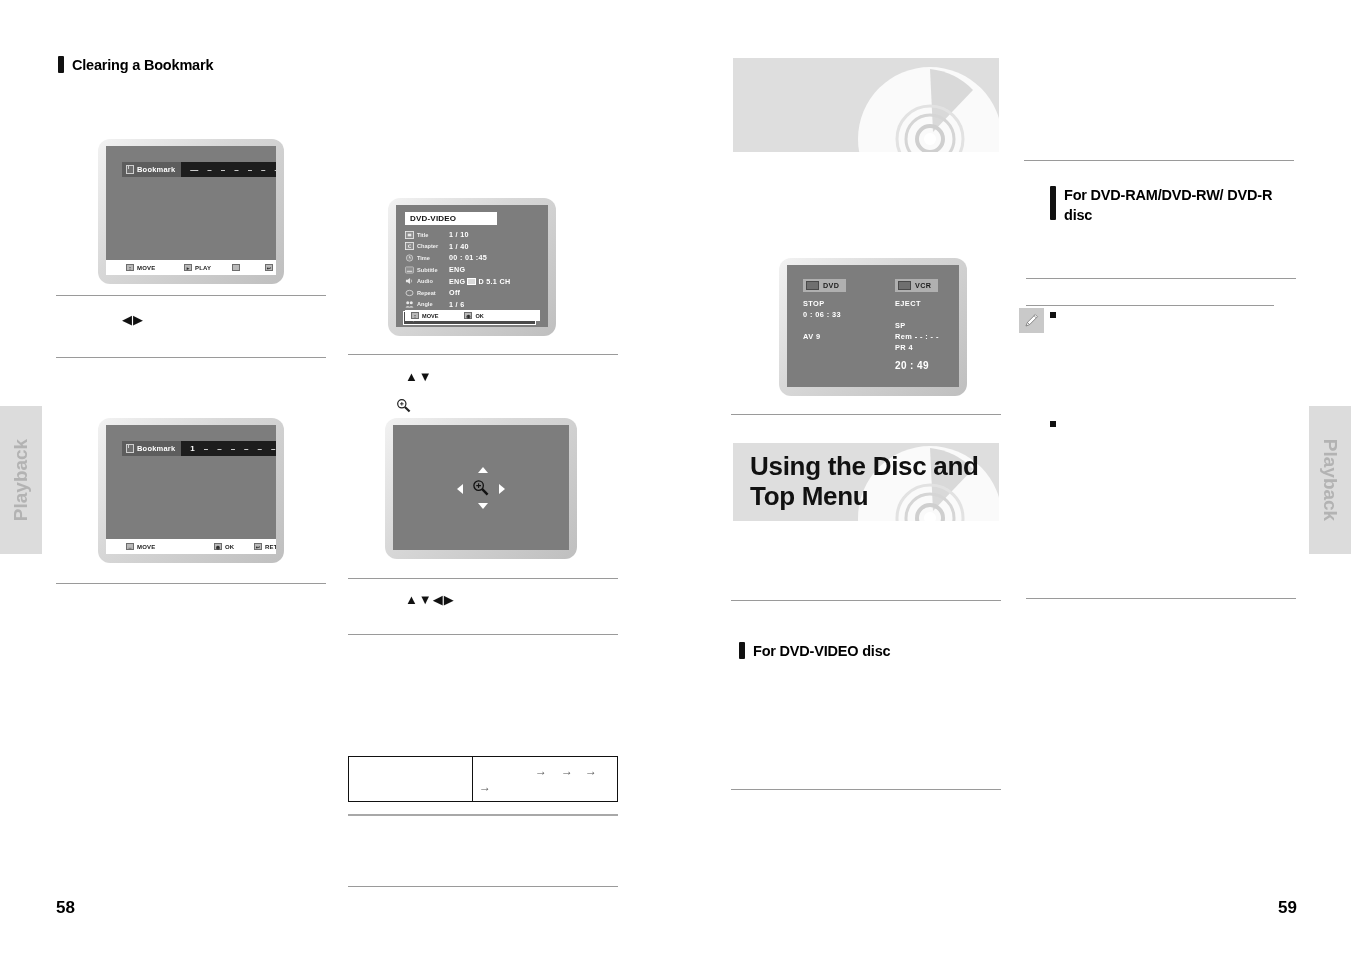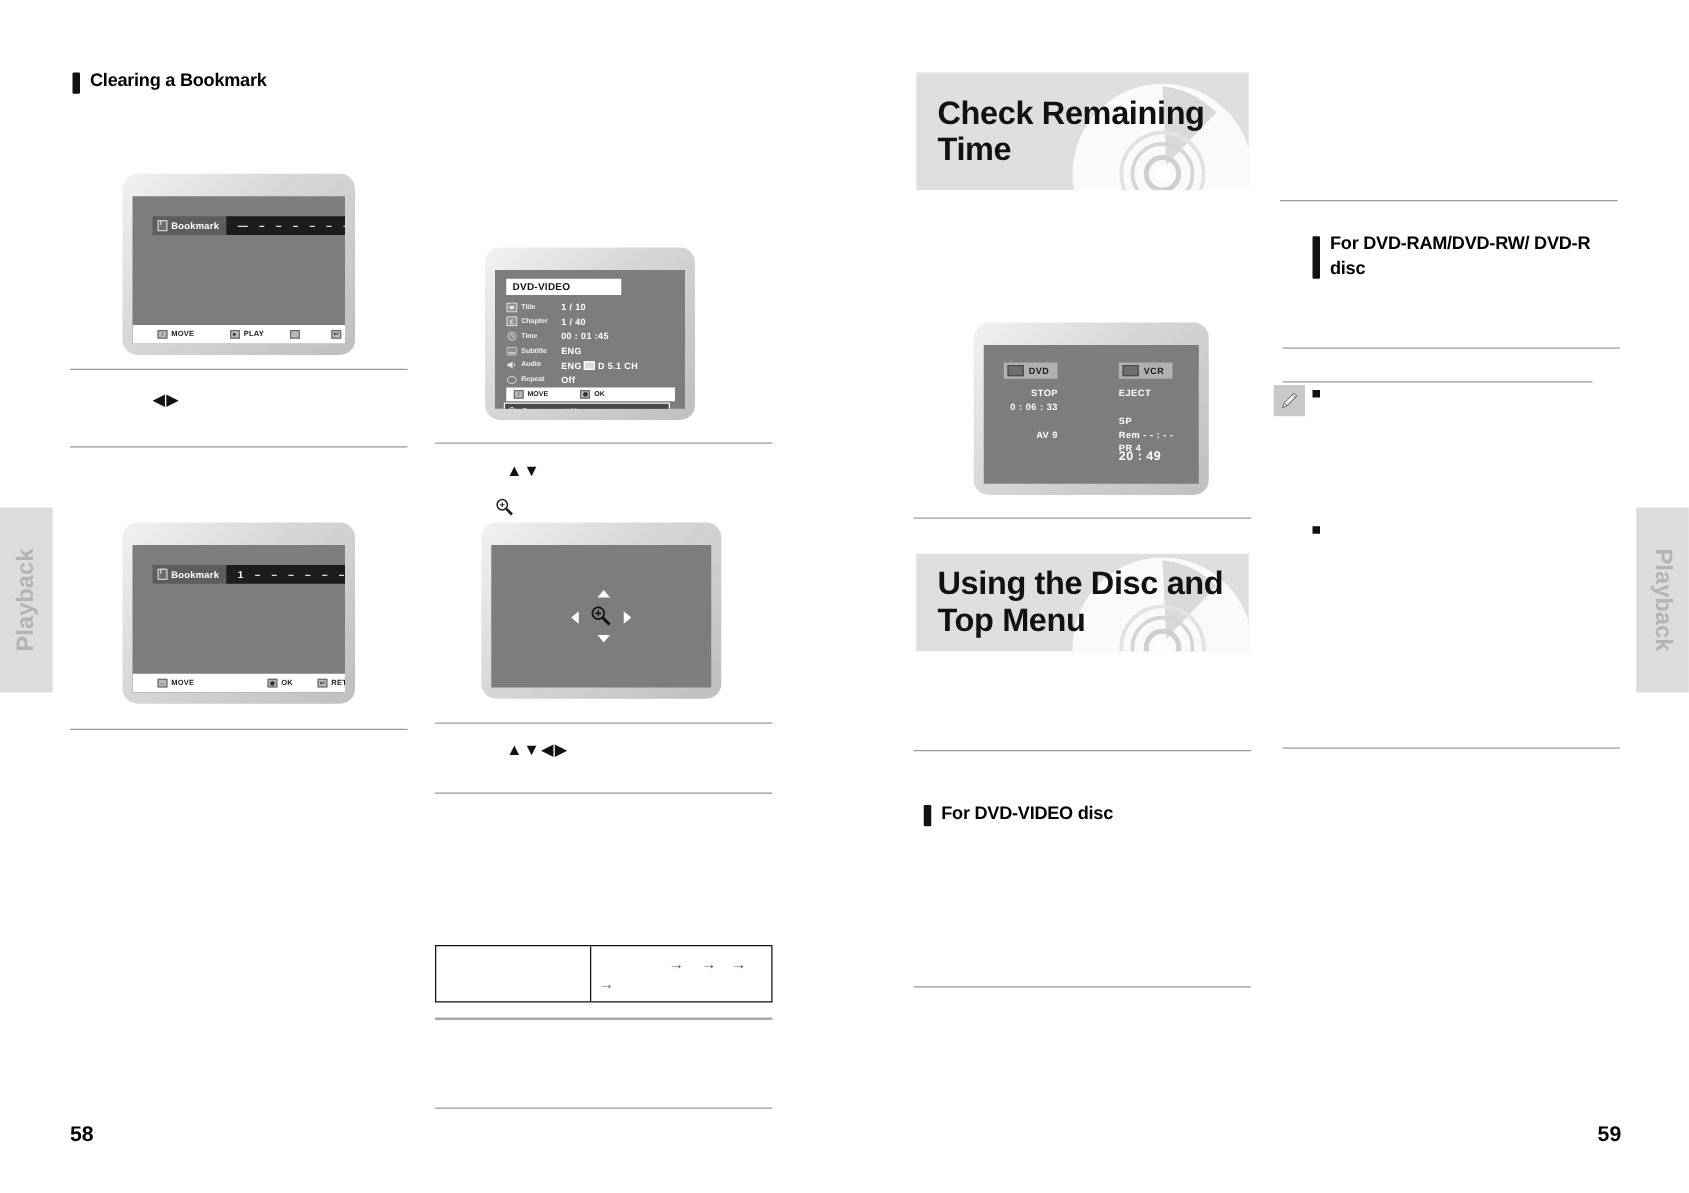--- a/index.html
+++ b/index.html
@@ -28,21 +28,21 @@
   .side-tab.left .tab-text  { transform:translate(-50%,-50%) rotate(-90deg); }
   .side-tab.right .tab-text { transform:translate(-50%,-50%) rotate(90deg); }
 
   
   .page-num { position:absolute; bottom:36px; font-size:17px; font-weight:bold; }
   .page-num.left { left:56px; }
   .page-num.right { right:54px;text-align:center; }
 
   
   .sub-head {
-    position:absolute; display:flex; align-items:center; gap:8px;
+    position:absolute; display:flex; align-items:flex-start; gap:8px;
   }
   .sub-head .bar { width:6px; background:#111; flex:0 0 6px; border-radius:1px; }
   .sub-head .txt { font-size:14.5px; font-weight:bold; line-height:1.35; letter-spacing:-0.2px; }
 
   
   .banner {
     position:absolute; background:#dedede; overflow:hidden;
   }
   .banner .btitle {
     position:absolute; left:17px; top:50%; transform:translateY(-50%);
@@ -50,21 +50,21 @@
     color:#111; z-index:3;
   }
   .banner.two-line .btitle { line-height:1.15; }
   .disc-art { position:absolute; right:-6px; bottom:-62px; width:150px; height:150px; z-index:1; }
 
   
   .tv {
     position:absolute;
     background:linear-gradient(135deg,#f2f2f2 0%,#d8d8d8 40%,#bfbfbf 100%);
     border-radius:12px;
-    padding:18px 8px 9px 8px;
+    padding:7px 8px 9px 8px;
     box-sizing:border-box;
   }
   .tv-inner {
     width:100%; height:100%;
     background:#7d7d7d;
     position:relative; overflow:hidden;
   }
   .osd-bottom {
     position:absolute; left:0; right:0; bottom:0; height:15px;
     background:#ffffff; display:flex; align-items:center;
@@ -138,21 +138,21 @@
   .zoom-cursor { position:absolute; left:50%; top:50%; transform:translate(-50%,-50%); width:48px; height:42px; }
   .zc-arrow { position:absolute; width:0; height:0; }
   .zc-up    { left:21px; top:0;   border-left:5px solid transparent; border-right:5px solid transparent; border-bottom:6px solid #ffffff; }
   .zc-down  { left:21px; bottom:0;border-left:5px solid transparent; border-right:5px solid transparent; border-top:6px solid #ffffff; }
   .zc-left  { left:0;  top:17px;  border-top:5px solid transparent; border-bottom:5px solid transparent; border-right:6px solid #ffffff; }
   .zc-right { right:0; top:17px;  border-top:5px solid transparent; border-bottom:5px solid transparent; border-left:6px solid #ffffff; }
   .zc-mag { position:absolute; left:15px; top:12px; width:17px; height:17px; }
 
   
   .rt-col { position:absolute; top:14px; font-size:7.4px; font-weight:bold; color:#ffffff; letter-spacing:0.4px; }
-  .rt-col.dvd { left:16px;text-align:right; }
+  .rt-col.dvd { left:16px; }
   .rt-col.vcr { left:108px; }
   .rt-badge {
     background:#b0b0b0; color:#1c1c1c; font-size:7.2px; font-weight:bold;
     display:inline-flex; align-items:center; gap:4px;
     padding:2px 7px 2px 3px; margin-bottom:7px;
   }
   .rt-badge .mini {
     width:13px; height:9px; background:#6f6f6f; border:1px solid #4a4a4a;
     box-sizing:border-box; display:block; position:relative;
   }
@@ -464,21 +464,20 @@
 
   <div class="banner" style="left:733px; top:58px; width:266px; height:94px;">
     <svg class="disc-art" viewBox="0 0 150 150">
       <circle cx="75" cy="75" r="72" fill="url(#dg1)" style="fill:#fafafa"></circle>
       <path d="M75 5 A70 70 0 0 1 118 26 L78 68 Z" fill="#d9d9d9"></path>
       <circle cx="75" cy="75" r="33" fill="none" stroke="#e2e2e2" stroke-width="3"></circle>
       <circle cx="75" cy="75" r="24" fill="none" stroke="#d5d5d5" stroke-width="3"></circle>
       <circle cx="75" cy="75" r="13" fill="none" stroke="#cfcfcf" stroke-width="4"></circle>
       <circle cx="75" cy="75" r="6" fill="#ffffff"></circle>
     </svg>
-    <div class="btitle">Check Remaining Time</div>
   </div>
 
   <div class="tv" style="left:779px; top:258px; width:188px; height:138px;">
     <div class="tv-inner">
 
       <div class="rt-col dvd">
         <span class="rt-badge">
           <span class="mini"></span>
           <span>DVD</span>
         </span>

